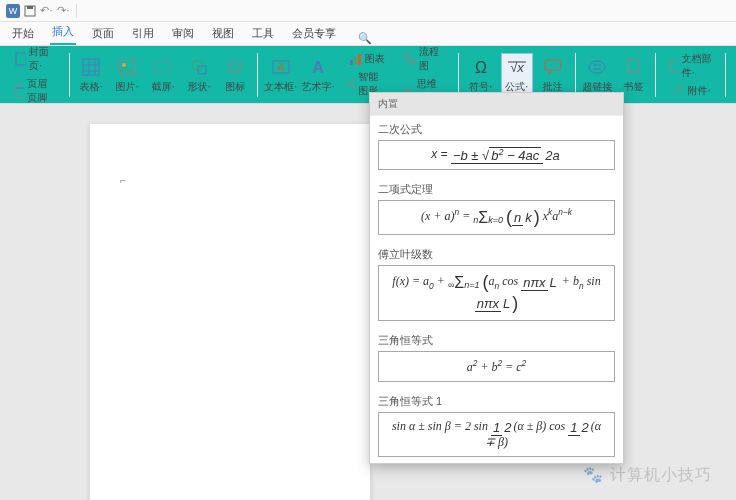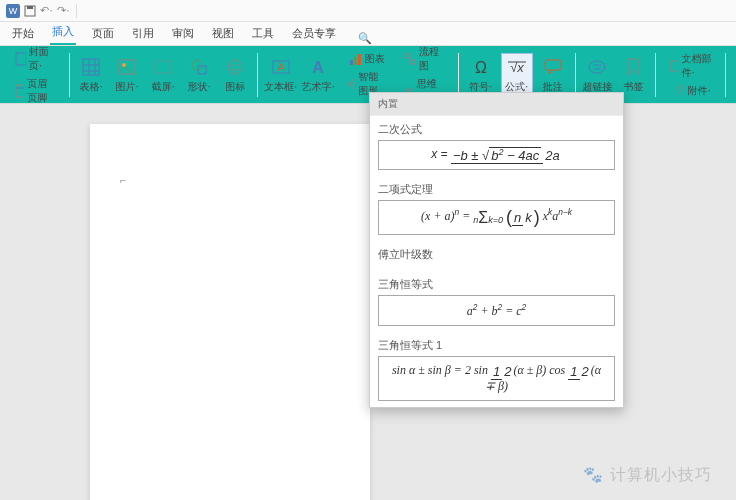--- a/index.html
+++ b/index.html
@@ -275,20 +275,23 @@
 
   <div class="eq-section">
     <div class="eq-label">二项式定理</div>
     <div class="eq-preview">
       (x + a)<sup>n</sup> = <span class="sum"><span>n</span><span class="sig">Σ</span><span>k=0</span></span> <span class="paren-big">(</span><span class="frac"><span class="n">n</span><span class="d">k</span></span><span class="paren-big">)</span> x<sup>k</sup>a<sup>n−k</sup>
     </div>
   </div>
 
   <div class="eq-section">
     <div class="eq-label">傅立叶级数</div>
+    <div class="eq-preview">
+      f(x) = a<sub>0</sub> + <span class="sum"><span>∞</span><span class="sig">Σ</span><span>n=1</span></span> <span class="paren-big">(</span>a<sub>n</sub> cos <span class="frac"><span class="n">nπx</span><span class="d">L</span></span> + b<sub>n</sub> sin <span class="frac"><span class="n">nπx</span><span class="d">L</span></span><span class="paren-big">)</span>
+    </div>
   </div>
 
   <div class="eq-section">
     <div class="eq-label">三角恒等式</div>
     <div class="eq-preview">
       a<sup>2</sup> + b<sup>2</sup> = c<sup>2</sup>
     </div>
   </div>
 
 

